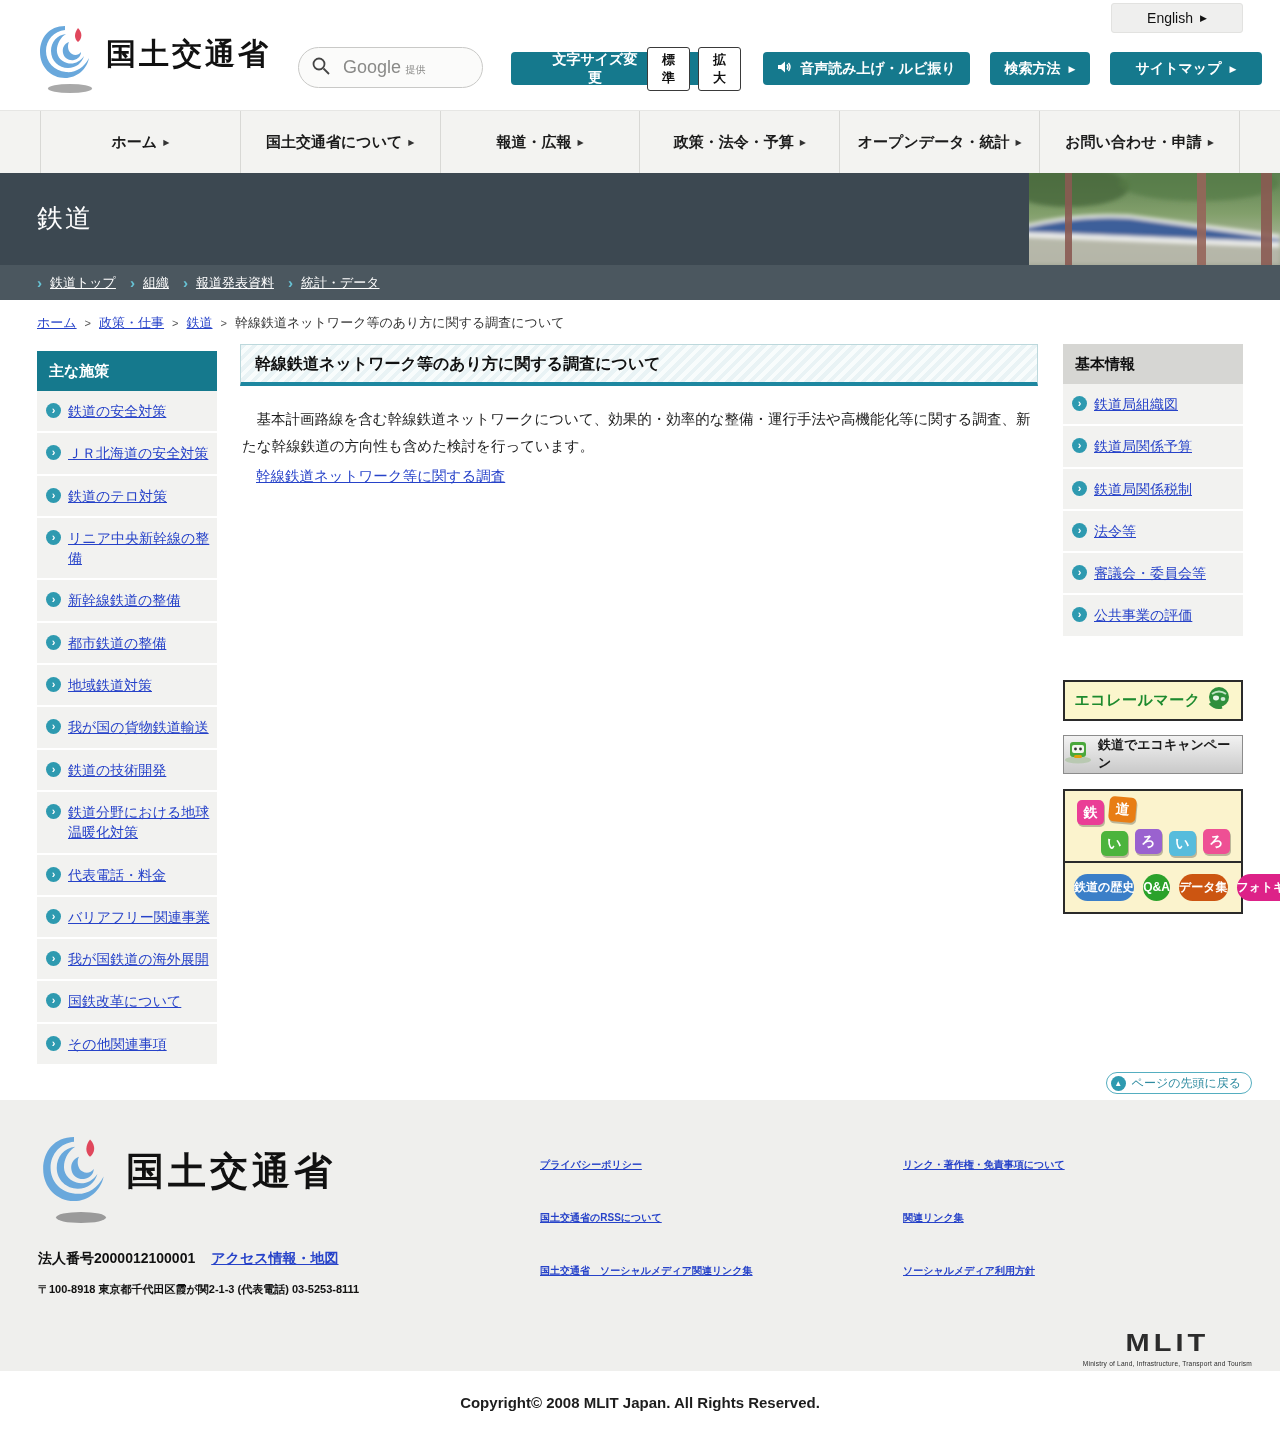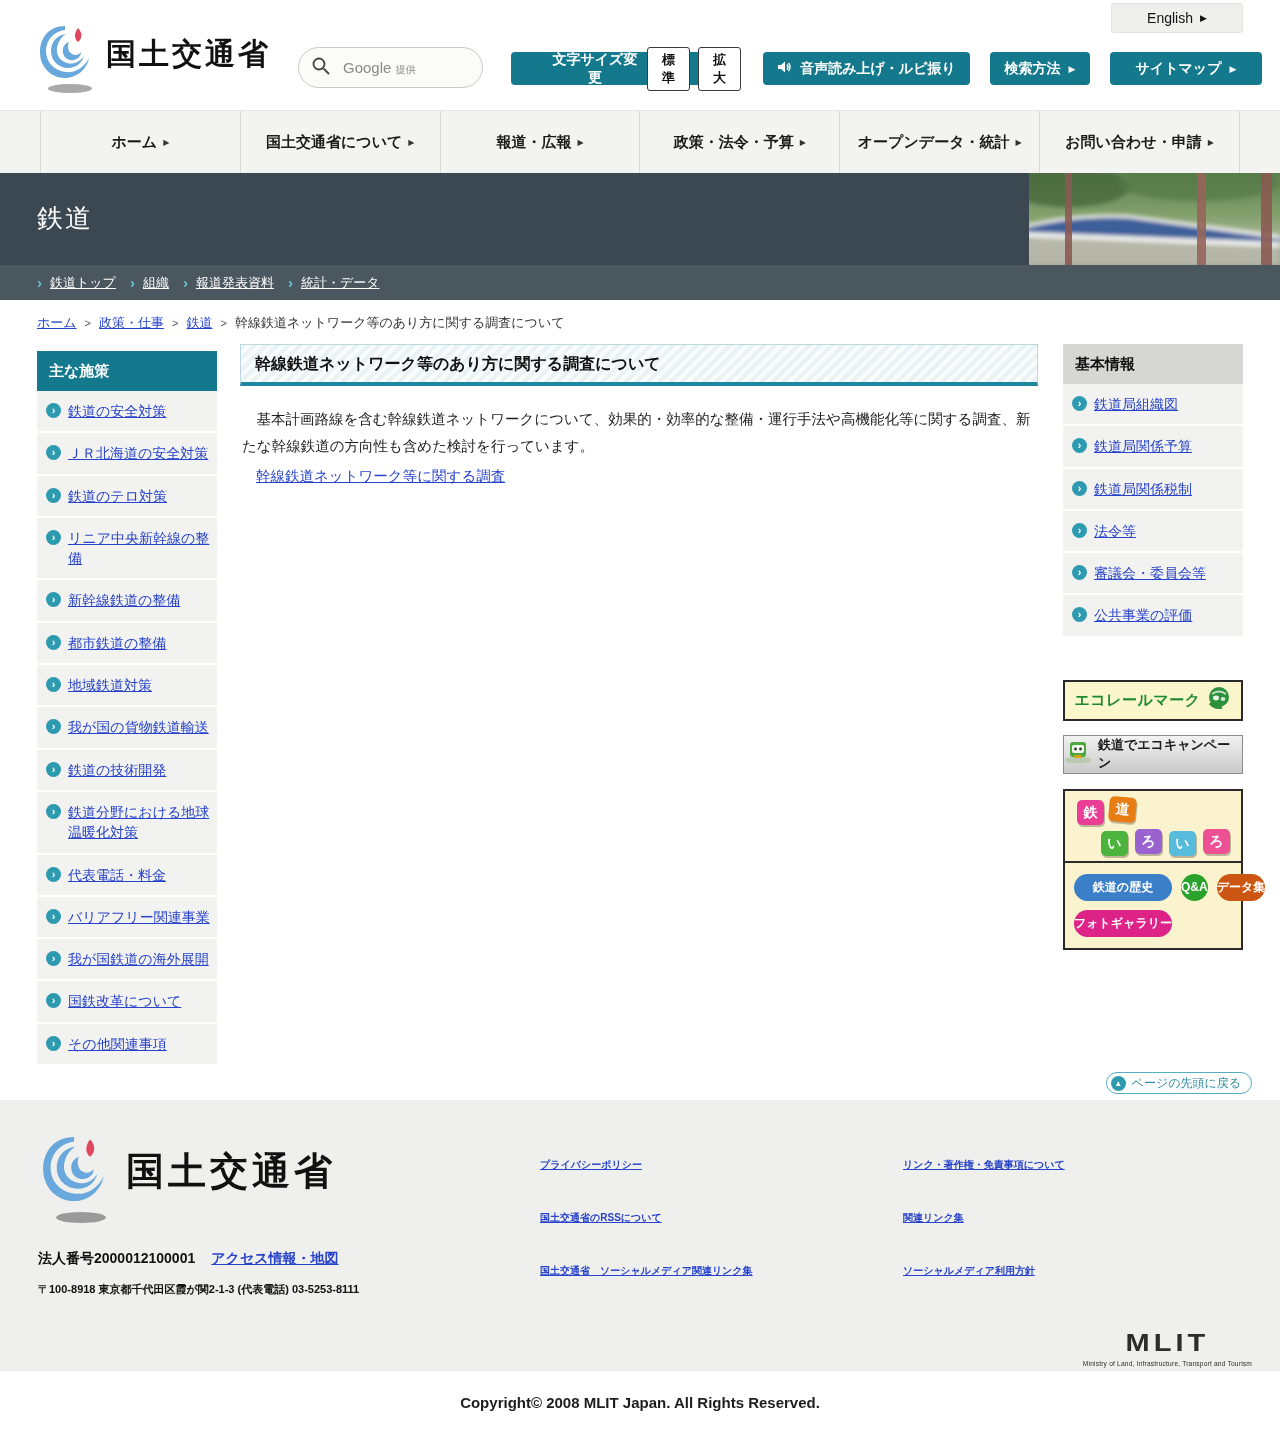--- a/index.html
+++ b/index.html
@@ -8,21 +8,21 @@
   a { cursor:pointer; }
 
   
   .header { position:relative; height:110px; background:#fff; }
   .english-btn { position:absolute; top:3px; right:37px; width:132px; height:30px; background:#efefee; border:1px solid #e2e2e0; border-radius:3px; font-size:14px; color:#111; display:flex; align-items:center; justify-content:center; gap:7px;margin-left:40px; }
   .english-btn .tri { font-size:9px; color:#111; }
   .brand { position:absolute; left:36px; top:22px; display:flex; align-items:center; gap:12px; }
   .brand-name { font-size:30px; font-weight:bold; letter-spacing:3px; color:#111; }
   .logo-shadow { position:absolute; left:48px; top:84px; width:44px; height:9px; border-radius:50%; background:#9a9a9a; opacity:.85; }
   .searchbox { position:absolute; left:298px; top:47px; width:185px; height:41px; border:1px solid #c9c9c7; border-radius:21px; background:#fbfbfa; display:flex; align-items:center; padding:0 12px; gap:12px; }
-  .searchbox .g { color:#8a8a88; font-size:15px; }
+  .searchbox .g { color:#8a8a88; font-size:18px; }
   .searchbox .gp { color:#8a8a88; font-size:10px; }
   .tealbtn { position:absolute; top:52px; height:33px; background:#15798d; color:#fff; border:none; border-radius:4px; font-size:14px; font-weight:bold; display:flex; align-items:center; justify-content:center; gap:8px; font-family:inherit; }
   .tealbtn .tri { font-size:9px; }
   .minibtn { background:#fff; color:#111; border:1px solid #3a3a3a; border-radius:3px; font-size:13px; font-weight:bold; padding:3px 9px; font-family:inherit; }
 
   
   .gnav { height:63px; background:#f3f3f1; border-top:1px solid #e6e6e4; display:flex; align-items:stretch; padding:0 40px; }
   .gnav-item { flex:1; display:flex; align-items:center; justify-content:center; gap:6px; font-size:15px; font-weight:bold; color:#1b1b1b; border-left:1px solid #d8d8d5; text-decoration:none; }
   .gnav-item:last-child { border-right:1px solid #d8d8d5; }
   .gnav-item .tri { font-size:8px; color:#333; }
@@ -69,21 +69,21 @@
   .bn-campaign .txt { color:#1b1b1b; font-size:13px; font-weight:bold; }
   .bn-iroiro { margin-top:15px; background:#fbf3cd; border:2px solid #2a2a2a; }
   .iroiro-top { height:72px; position:relative; border-bottom:2px solid #2a2a2a; }
   .tcar { position:absolute; width:27px; height:25px; border-radius:5px; color:#fff; font-size:14px; font-weight:bold; text-align:center; line-height:25px; box-shadow:1px 2px 0 rgba(0,0,0,.25); }
   .tc0 { left:12px; top:9px;  background:#ea3d96; }
   .tc1 { left:44px; top:6px;  background:#e87d14; transform:rotate(5deg); }
   .tc2 { left:36px; top:40px; background:#4cb43c; }
   .tc3 { left:70px; top:38px; background:#9a62cf; }
   .tc4 { left:104px;top:40px; background:#57bcdc; }
   .tc5 { left:138px;top:38px; background:#ee5094; }
-  .iroiro-grid { display:grid; grid-template-columns:1fr 1fr 1fr; gap:9px; padding:11px 9px; }
+  .iroiro-grid { display:grid; grid-template-columns:1fr 1fr 1fr 1fr; gap:9px; padding:11px 9px; }
   .pill { height:27px; border-radius:14px; color:#fff; font-size:12px; font-weight:bold; display:flex; align-items:center; justify-content:center; text-decoration:none; white-space:nowrap; }
   .pill-history { background:#3b7fc8; }
   .pill-qa { background:#2ba22b; }
   .pill-data { background:#cc5511; }
   .pill-photo { background:#dd2288; }
 
   .backtop { position:absolute; right:28px; top:772px; height:22px; border:1px solid #55aec0; border-radius:12px; background:#fff; display:flex; align-items:center; gap:6px; padding:0 10px 0 4px; text-decoration:none; }
   .backtop .circ { width:15px; height:15px; border-radius:50%; background:#2e9ab0; color:#fff; font-size:8px; line-height:15px; text-align:center; }
   .backtop .txt { color:#2e8ba0; font-size:12px; }
 

